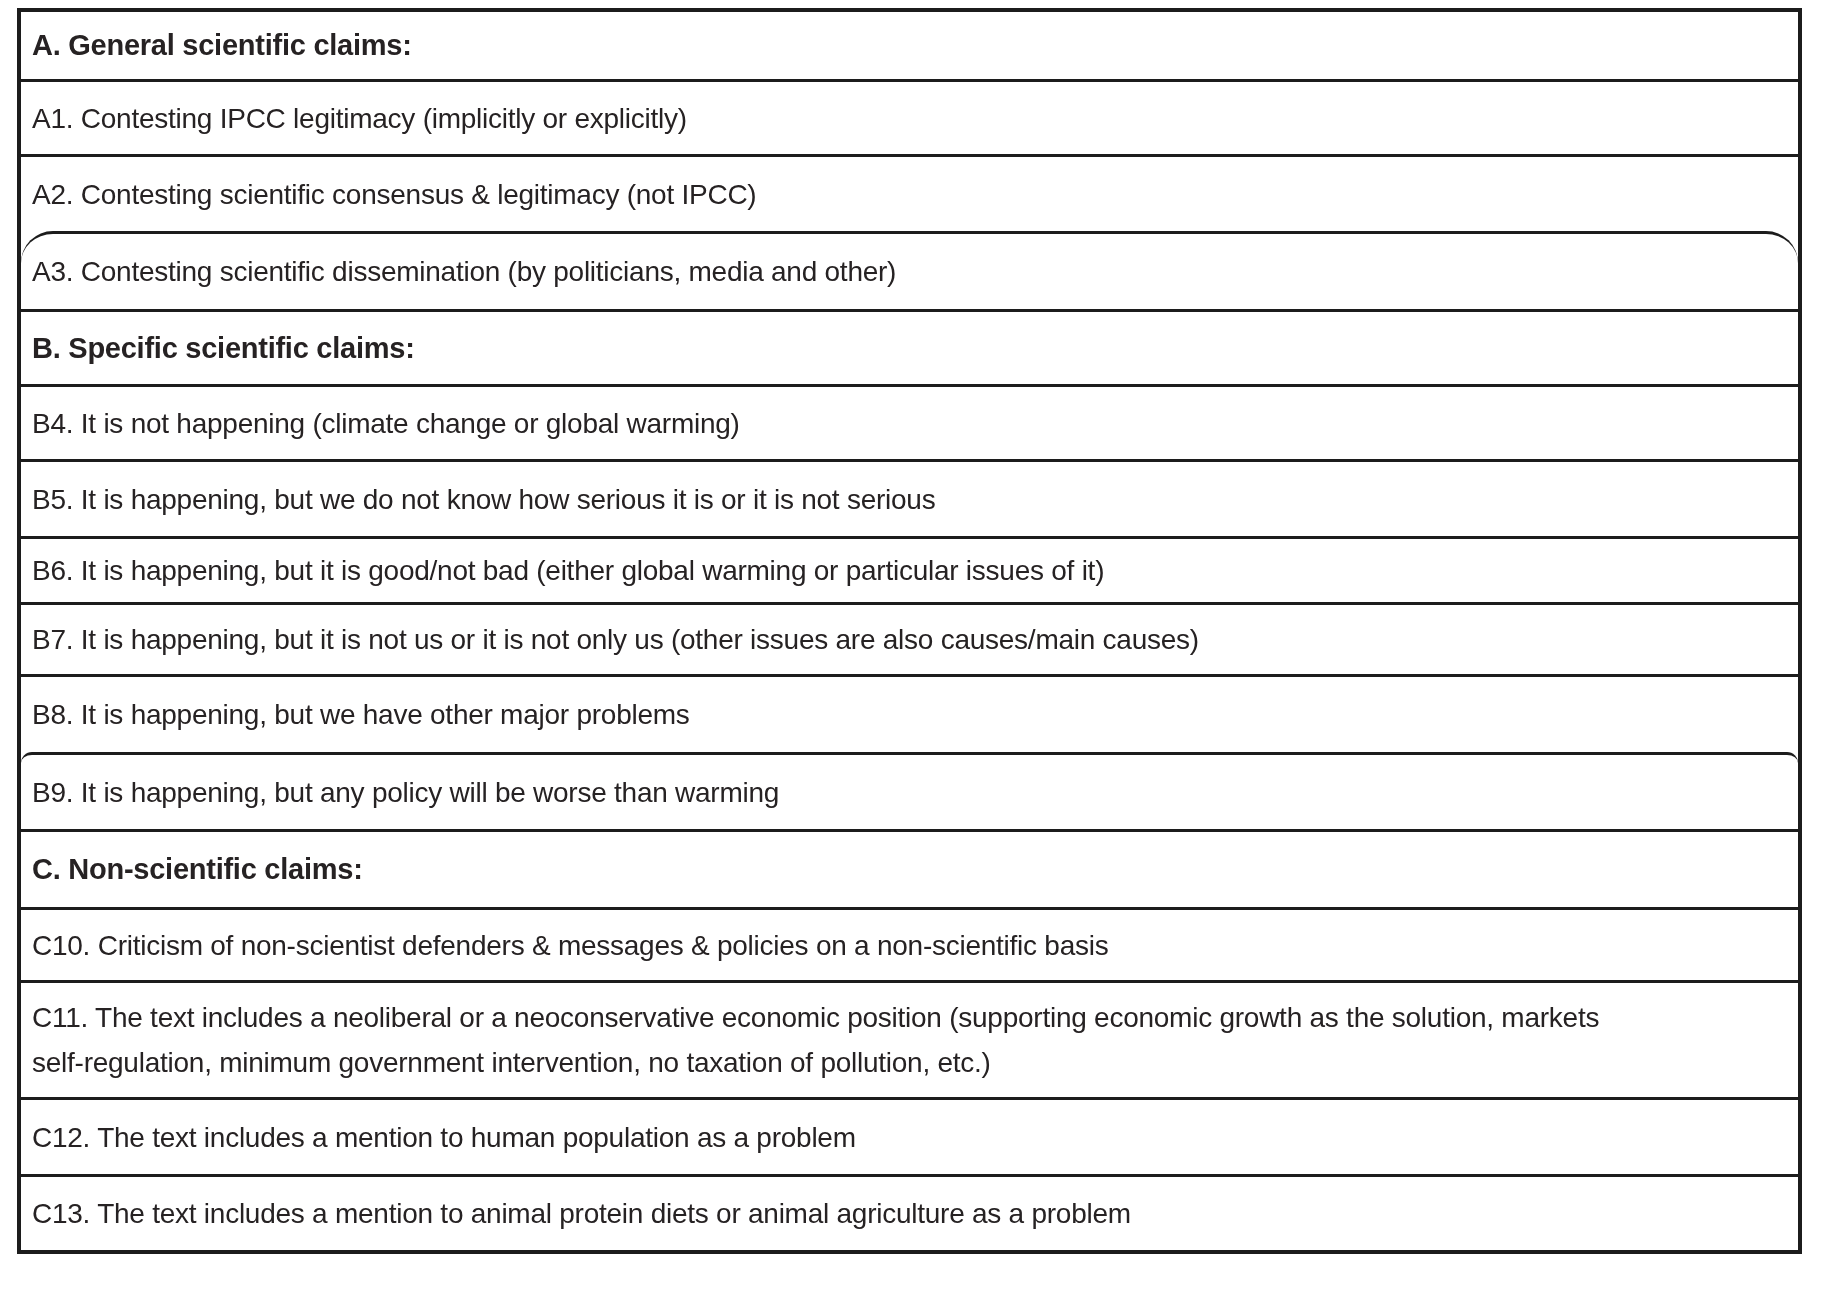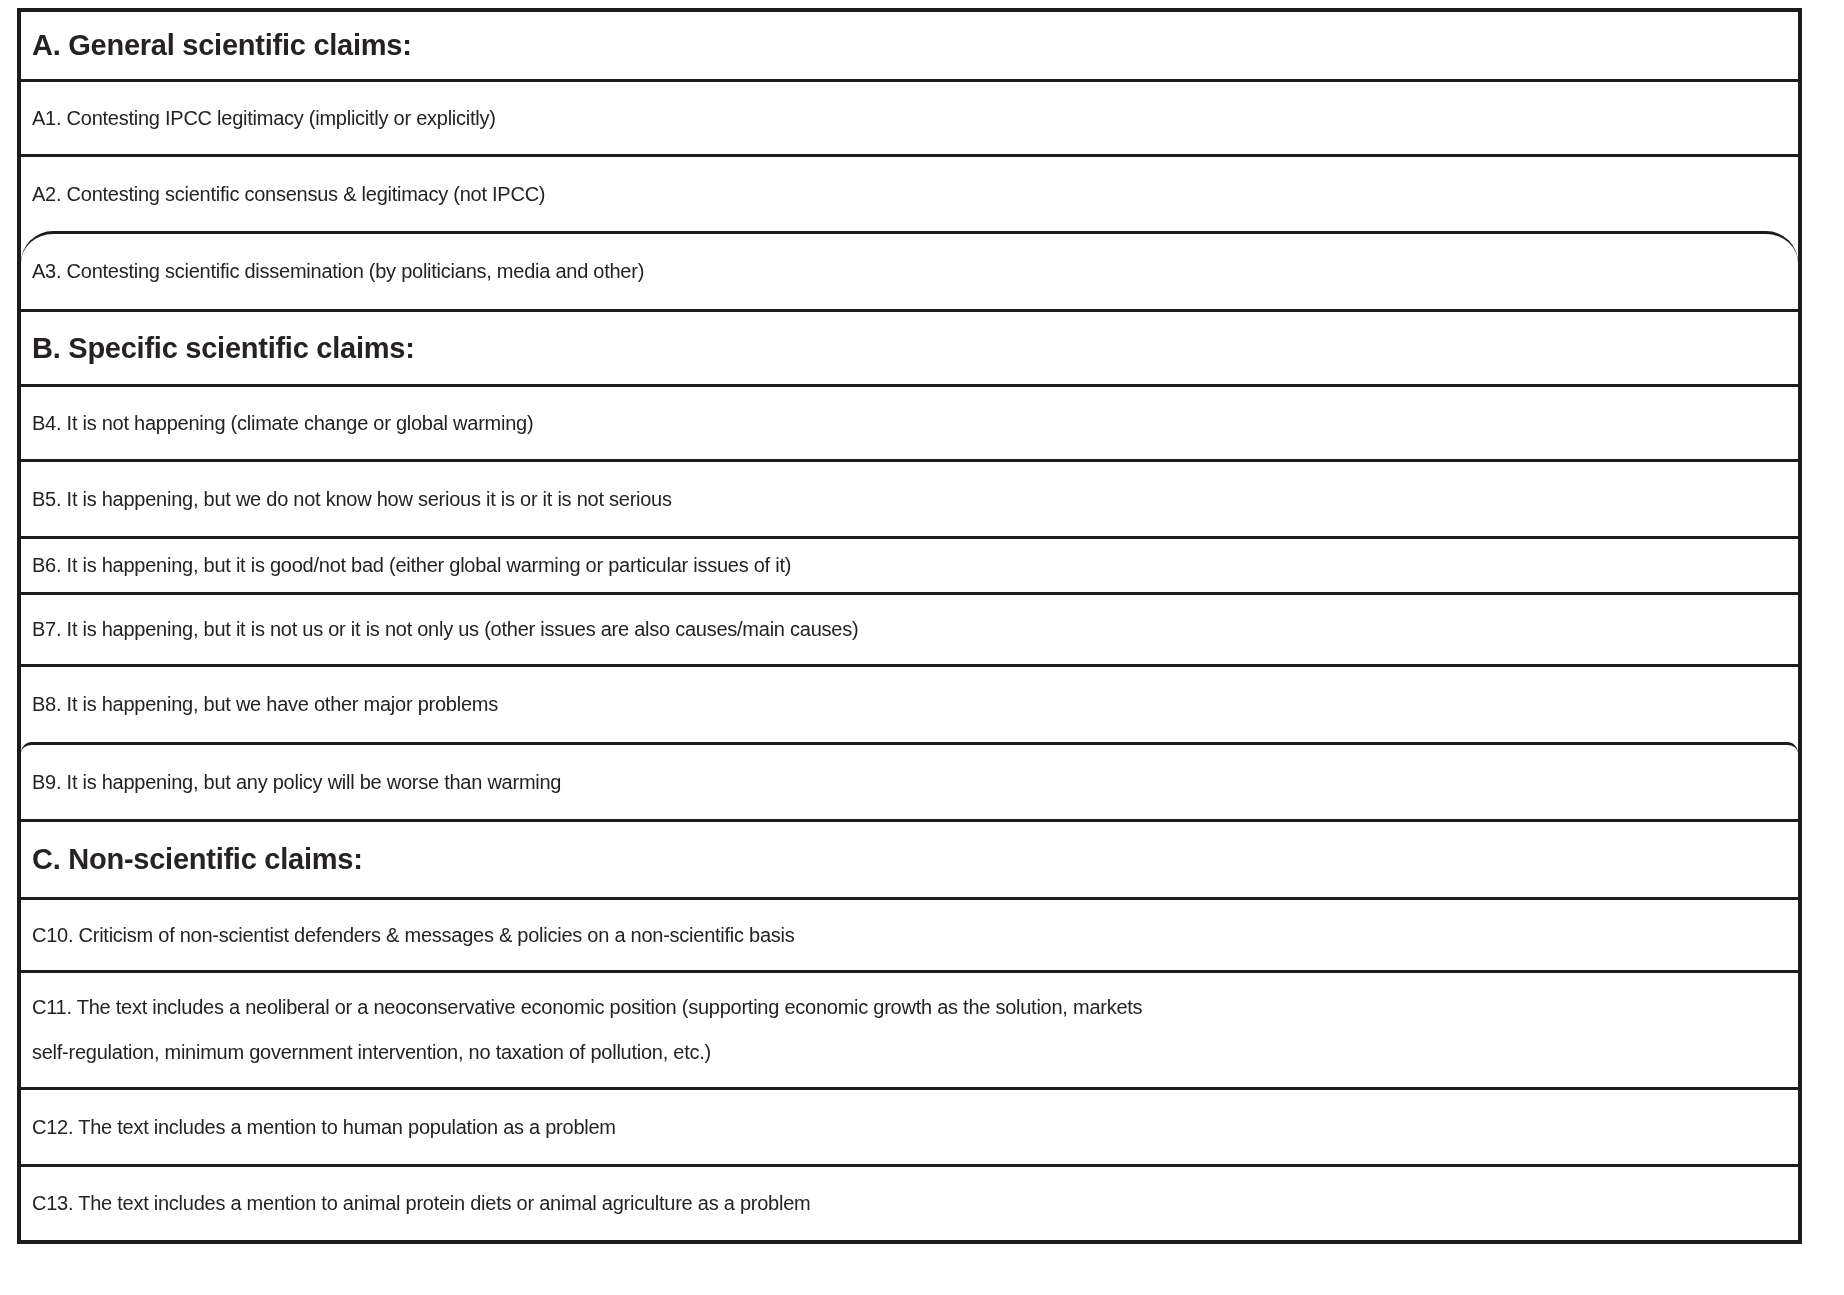--- a/index.html
+++ b/index.html
@@ -26,38 +26,38 @@
     justify-content: center;
     padding-left: 11px;
     padding-right: 8px;
     overflow: hidden;
     border-top: 3px solid #1c1c1c;
     background: #ffffff;
   }
   .row:first-child { border-top: none; }
   .line {
     white-space: nowrap;
-    font-size: 20px;
+    font-size: 28px;
     letter-spacing: -0.25px;
     color: #262223;
     line-height: 45px;
   }
   .section .line {
     font-weight: bold;
     font-size: 29px;
   }
   
   .row:nth-child(1)  { height: 67px; }
   .row:nth-child(2)  { height: 75px; }
   .row:nth-child(3)  { height: 77px; }
   .row:nth-child(4)  { height: 78px; border-radius: 32px; }
   .row:nth-child(5)  { height: 75px; }
   .row:nth-child(6)  { height: 75px; }
   .row:nth-child(7)  { height: 77px; }
-  .row:nth-child(8)  { height: 56px; }
+  .row:nth-child(8)  { height: 66px; }
   .row:nth-child(9)  { height: 72px; }
   .row:nth-child(10) { height: 78px; }
   .row:nth-child(11) { height: 77px; border-radius: 11px; }
   .row:nth-child(12) { height: 78px; }
   .row:nth-child(13) { height: 73px; }
   .row:nth-child(14) { height: 117px; }
   .row:nth-child(15) { height: 77px; }
   .row:nth-child(16) { height: 76px; }
 </style>
 </head>

